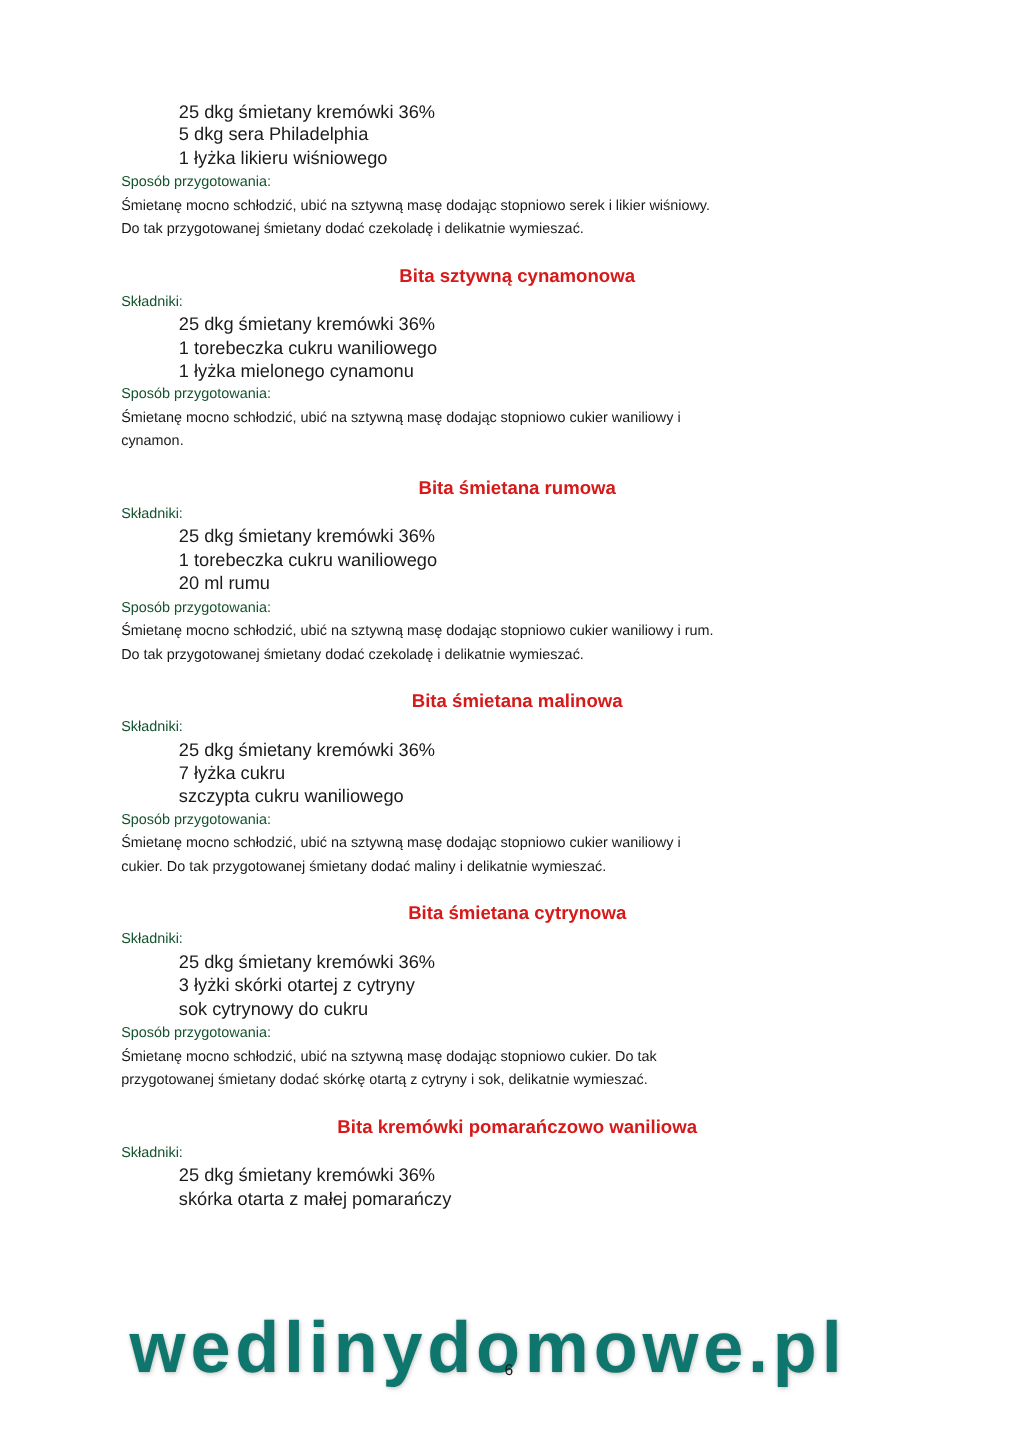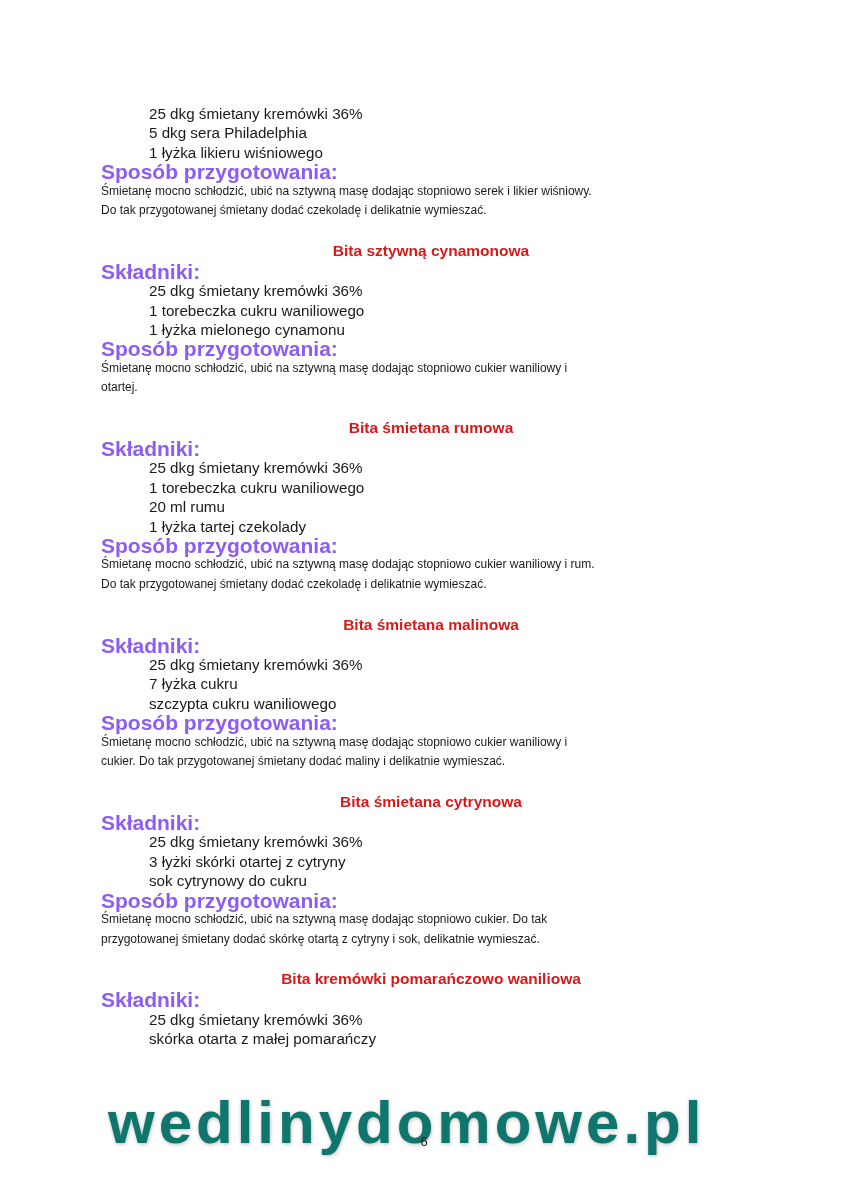--- a/index.html
+++ b/index.html
@@ -1,21 +1,21 @@
 <!DOCTYPE html>
 <html><head>
 <meta charset="utf-8">
 <style>
   html, body { margin: 0; padding: 0; background: #ffffff; }
   body { width: 848px; height: 1200px; position: relative; overflow: hidden;
          font-family: "Liberation Sans", sans-serif; color: #1a1a1a; }
   .page { position: absolute; left: 0; top: 0; width: 848px; height: 1200px; }
-  .content { position: absolute; left: 101px; top: 104px; width: 660px; }
+  .content { position: absolute; left: 101px; top: 84px; width: 660px; }
   .ingredient { font-size: 15.2px; line-height: 19.4px; padding-left: 48px; }
-  .label { font-size: 21px; font-weight: bold; color: #8b5cf6; line-height: 19.4px; }
+  .label { font-size: 12px; font-weight: normal; color: #14532d; line-height: 19.4px; }
   .para { font-size: 12px; line-height: 19.6px; }
   .title { font-size: 15.5px; font-weight: bold; color: #d61a1a; text-align: center;
            line-height: 19px; margin-top: 20px; margin-bottom: 2px; }
   .watermark { position: absolute; left: 108px; top: 1088px; width: 640px;
                font-size: 60px; font-weight: bold; color: #0f766e; letter-spacing: 4px;
                text-shadow: 0 0 3px rgba(0,0,0,0.18), 1px 2px 4px rgba(0,0,0,0.15);
                white-space: nowrap; }
   .page-number { position: absolute; left: 0; width: 848px; top: 1134px; text-align: center;
                  font-size: 13px; color: #1a1a1a; }
 </style>
@@ -35,30 +35,29 @@
     </div>
 
     <div>
       <div class="title">Bita sztywną cynamonowa</div>
       <div class="label">Składniki:</div>
       <div class="ingredient">25 dkg śmietany kremówki 36%</div>
       <div class="ingredient">1 torebeczka cukru waniliowego</div>
       <div class="ingredient">1 łyżka mielonego cynamonu</div>
       <div class="label">Sposób przygotowania:</div>
       <div class="para">Śmietanę mocno schłodzić, ubić na sztywną masę dodając stopniowo cukier waniliowy i</div>
-      <div class="para">otartej.</div>
+      <div class="para">cynamon.</div>
     </div>
 
     <div>
       <div class="title">Bita śmietana rumowa</div>
       <div class="label">Składniki:</div>
       <div class="ingredient">25 dkg śmietany kremówki 36%</div>
       <div class="ingredient">1 torebeczka cukru waniliowego</div>
       <div class="ingredient">20 ml rumu</div>
-      <div class="ingredient">1 łyżka tartej czekolady</div>
       <div class="label">Sposób przygotowania:</div>
       <div class="para">Śmietanę mocno schłodzić, ubić na sztywną masę dodając stopniowo cukier waniliowy i rum.</div>
       <div class="para">Do tak przygotowanej śmietany dodać czekoladę i delikatnie wymieszać.</div>
     </div>
 
     <div>
       <div class="title">Bita śmietana malinowa</div>
       <div class="label">Składniki:</div>
       <div class="ingredient">25 dkg śmietany kremówki 36%</div>
       <div class="ingredient">7 łyżka cukru</div>

